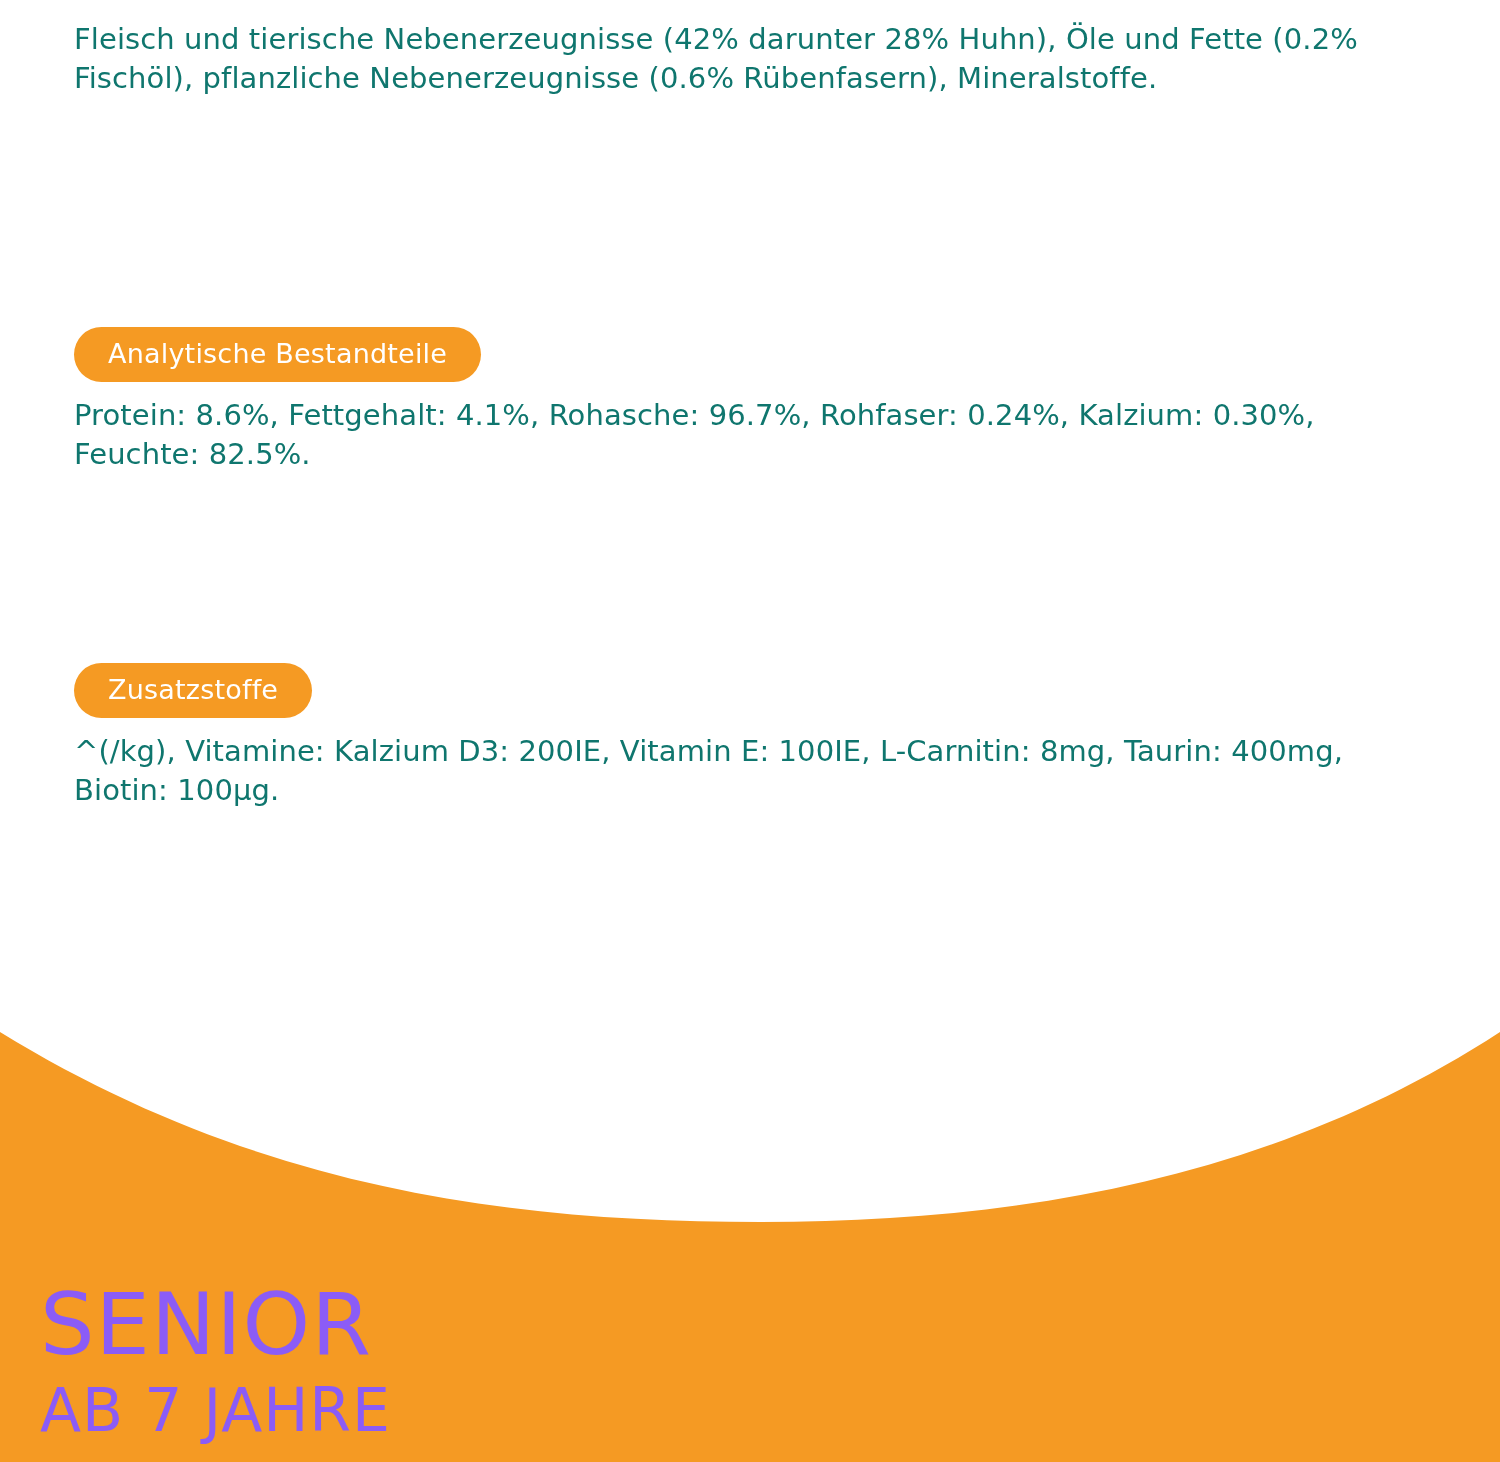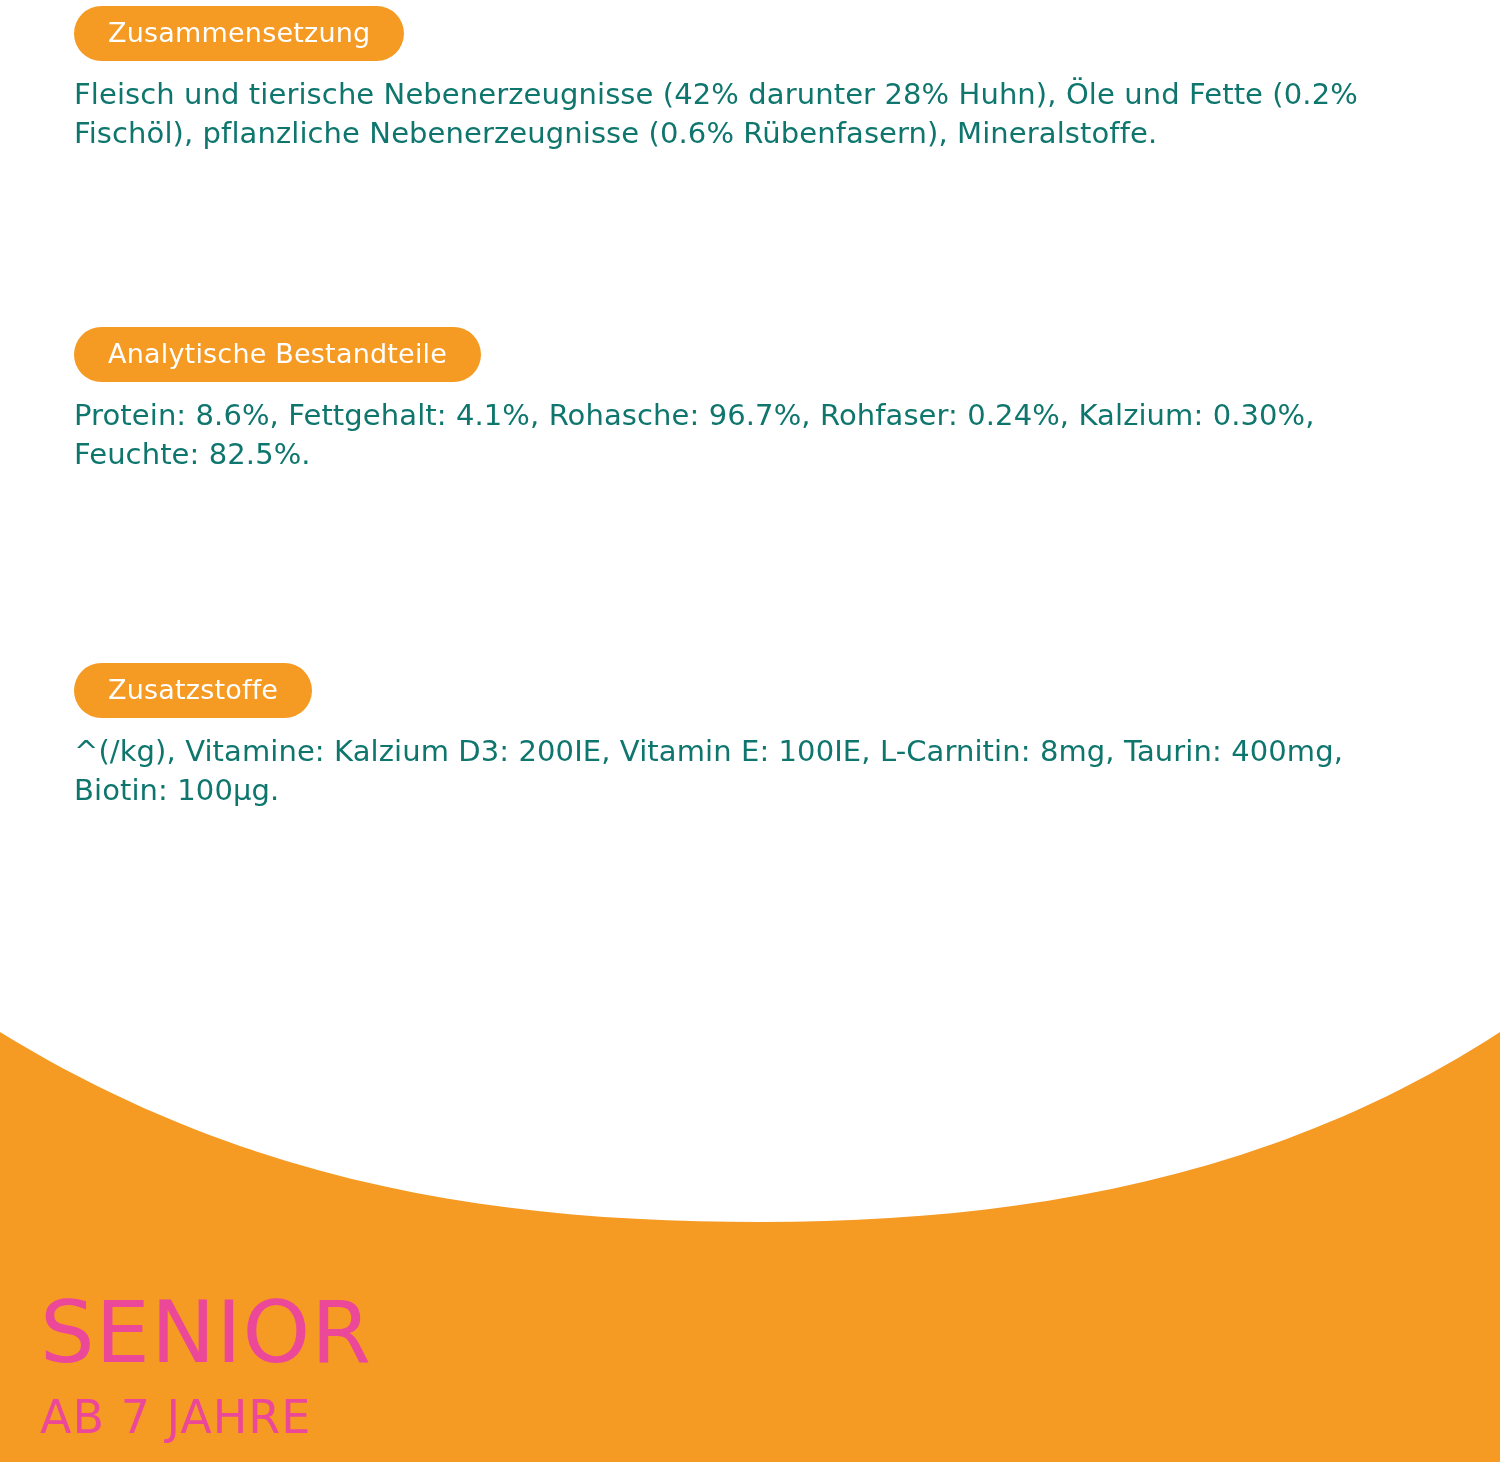--- a/index.html
+++ b/index.html
@@ -70,46 +70,45 @@
   }
   .footer-band svg {
     display: block;
     width: 1500px;
     height: 430px;
   }
   .footer-text {
     position: absolute;
     left: 40px;
     bottom: 22px;
-    color: #ec4899;
+    color: #8b5cf6;
   }
   .footer-title {
     font-size: 86px;
     line-height: 0.96;
     letter-spacing: 1px;
     font-weight: 400;
     font-family: "DejaVu Sans", sans-serif;
   }
   .footer-sub {
-    font-size: 46px;
+    font-size: 60px;
     line-height: 1.0;
     letter-spacing: 1px;
-    margin-top: 20px;
+    margin-top: 14px;
     font-family: "DejaVu Sans", sans-serif;
   }
 </style>
 </head>
 <body>
 
 <div class="page">
 
   <div class="content">
 
     <div class="section" style="top: 6px;">
-      <span class="pill">Zusammensetzung</span>
       <div class="body-text">
         <p>Fleisch und tierische Nebenerzeugnisse (42% darunter 28% Huhn), Öle und Fette (0.2% Fischöl), pflanzliche Nebenerzeugnisse (0.6% Rübenfasern), Mineralstoffe.</p>
       </div>
     </div>
 
     <div class="section" style="top: 327px;">
       <span class="pill">Analytische Bestandteile</span>
       <div class="body-text">
         <p>Protein: 8.6%, Fettgehalt: 4.1%, Rohasche: 96.7%, Rohfaser: 0.24%, Kalzium: 0.30%, Feuchte: 82.5%.</p>
       </div>

